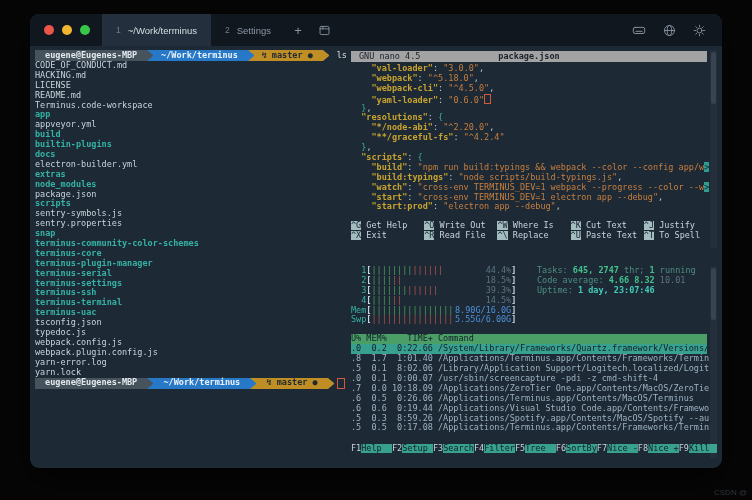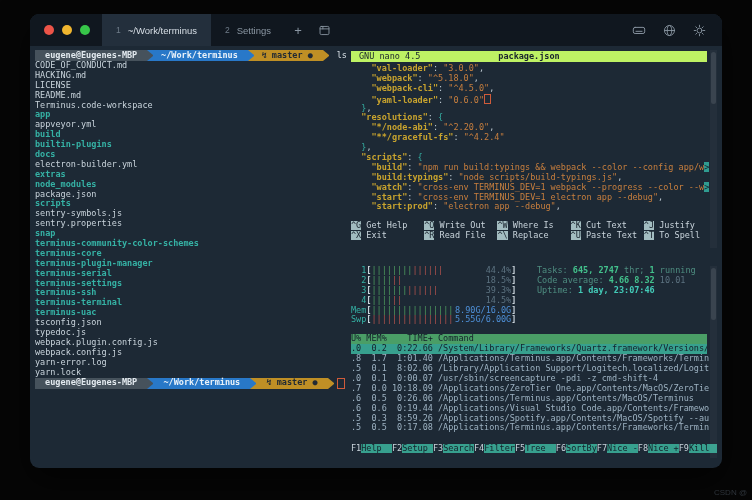--- a/index.html
+++ b/index.html
@@ -39,21 +39,21 @@
   .pa{width:6px;height:11px;position:relative;}
   .pa::before{content:"";position:absolute;inset:0;
       border-top:5.5px solid transparent;border-bottom:5.5px solid transparent;border-left:6px solid transparent;}
   .pa.g::before{border-left-color:#46525c}
   .pa.b::before{border-left-color:#2878c8}
   .pa.y::before{border-left-color:#bf8f25}
   .pa.to-b{background:#2878c8}.pa.to-y{background:#bf8f25}
   .cmd{color:#d8e0e6;white-space:pre;}
   .hcur{display:inline-block;width:6px;height:9px;border:1px solid #cf5b3a;margin-left:3px;}
   
-  .nano-head{display:flex;align-items:center;height:11px;background:#bef264;color:#18222c;
+  .nano-head{display:flex;align-items:center;height:11px;background:#a3a3a3;color:#18222c;
              margin:1px 10px 2px 0;padding-left:8px;position:relative;}
   .nano-file{position:absolute;left:0;right:0;text-align:center;font-weight:bold;}
   .nline{white-space:pre;height:9.9px;}
   .k{color:#c9a42e;font-weight:bold}
   .v{color:#c87f3e}
   .p{color:#bcc8d1}
   .b{color:#35b2a5}
   .cur{display:inline-block;width:5px;height:8px;border:1px solid #cf5b3a;vertical-align:-1px;}
   .cont{background:#2f9c91;color:#15202b;}
   .sgrid{display:grid;grid-template-columns:repeat(5,1fr);margin-top:9px;}
@@ -166,22 +166,22 @@
             <div class="tl-line dir">terminus-community-color-schemes</div>
             <div class="tl-line dir">terminus-core</div>
             <div class="tl-line dir">terminus-plugin-manager</div>
             <div class="tl-line dir">terminus-serial</div>
             <div class="tl-line dir">terminus-settings</div>
             <div class="tl-line dir">terminus-ssh</div>
             <div class="tl-line dir">terminus-terminal</div>
             <div class="tl-line dir">terminus-uac</div>
             <div class="tl-line">tsconfig.json</div>
             <div class="tl-line">typedoc.js</div>
+            <div class="tl-line">webpack.config.js</div>
             <div class="tl-line">webpack.plugin.config.js</div>
-            <div class="tl-line">webpack.config.js</div>
             <div class="tl-line">yarn-error.log</div>
             <div class="tl-line">yarn.lock</div>
           </div>
         <div class="pline" id="prompt2"><span class="ps g"> eugene@Eugenes-MBP </span><span class="pa g to-b"></span><span class="ps b"> ~/Work/terminus </span><span class="pa b to-y"></span><span class="ps y"> ↯ master ● </span><span class="pa y"></span><span class="hcur"></span></div>
       </div>
 
       <div class="rightcol">
         <div class="pane nano-pane">
           <div class="nano-head">
             <span>GNU nano 4.5</span>

